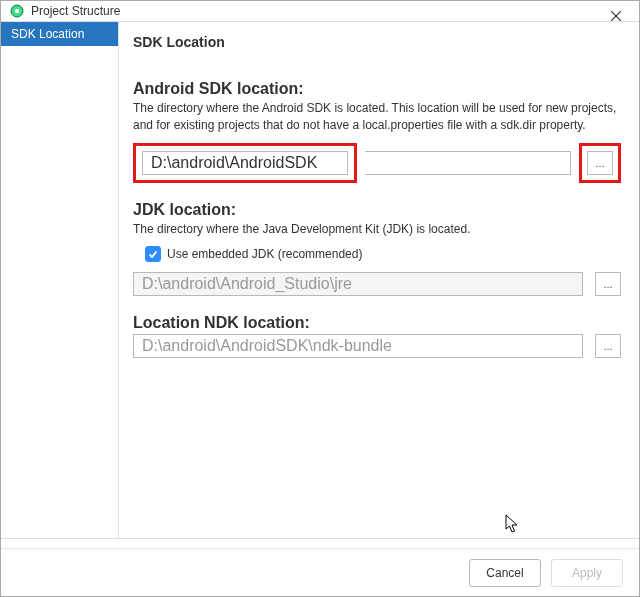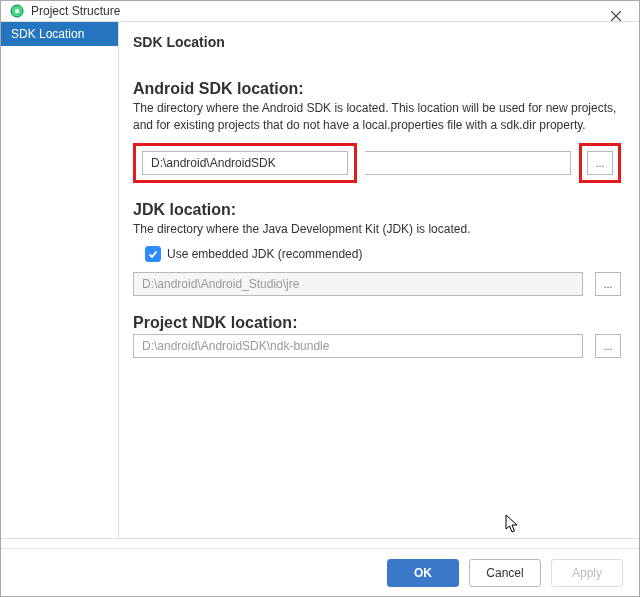--- a/index.html
+++ b/index.html
@@ -81,21 +81,21 @@
     gap: 12px;
     align-items: center;
     margin-bottom: 18px;
   }
   .path-input {
     flex: 1;
     height: 24px;
     border: 1px solid #b8b8b8;
     padding: 0 8px;
     font-family: inherit;
-    font-size: 12px;
+    font-size: 16px;
     background: #fff;
     color: #333;
   }
   .path-input:disabled {
     background: #f5f5f5;
     color: #999;
   }
   .browse-btn {
     width: 26px;
     height: 24px;
@@ -240,35 +240,32 @@
       <span>Use embedded JDK (recommended)</span>
     </div>
 
     <div class="path-row">
       <input class="path-input faded-input-text" disabled="" value="D:\android\Android_Studio\jre" style="">
       <div class="browse-btn">
         <span>...</span>
       </div>
     </div>
 
-    <div class="section-label">Project NDK location:</div>
+    <div class="section-label">Location NDK location:</div>
 
     <div class="path-row">
       <input class="path-input" style="color: rgb(153, 153, 153);" value="D:\android\AndroidSDK\ndk-bundle">
       <div class="browse-btn">
         <span>...</span>
       </div>
     </div>
   </div>
 </div>
 
 <div class="bottom-bar">
-  <div class="dlg-btn primary">
-    <span>OK</span>
-  </div>
   <div class="dlg-btn">
     <span>Cancel</span>
   </div>
   <div class="dlg-btn disabled">
     <span>Apply</span>
   </div>
 </div>
 
 <svg class="cursor-icon" width="16" height="20" viewBox="0 0 16 20">
   <polygon points="1,1 1,15 4.5,12 7,18 9.5,17 7,11 12,11" fill="#fff" stroke="#000" stroke-width="1"></polygon>

